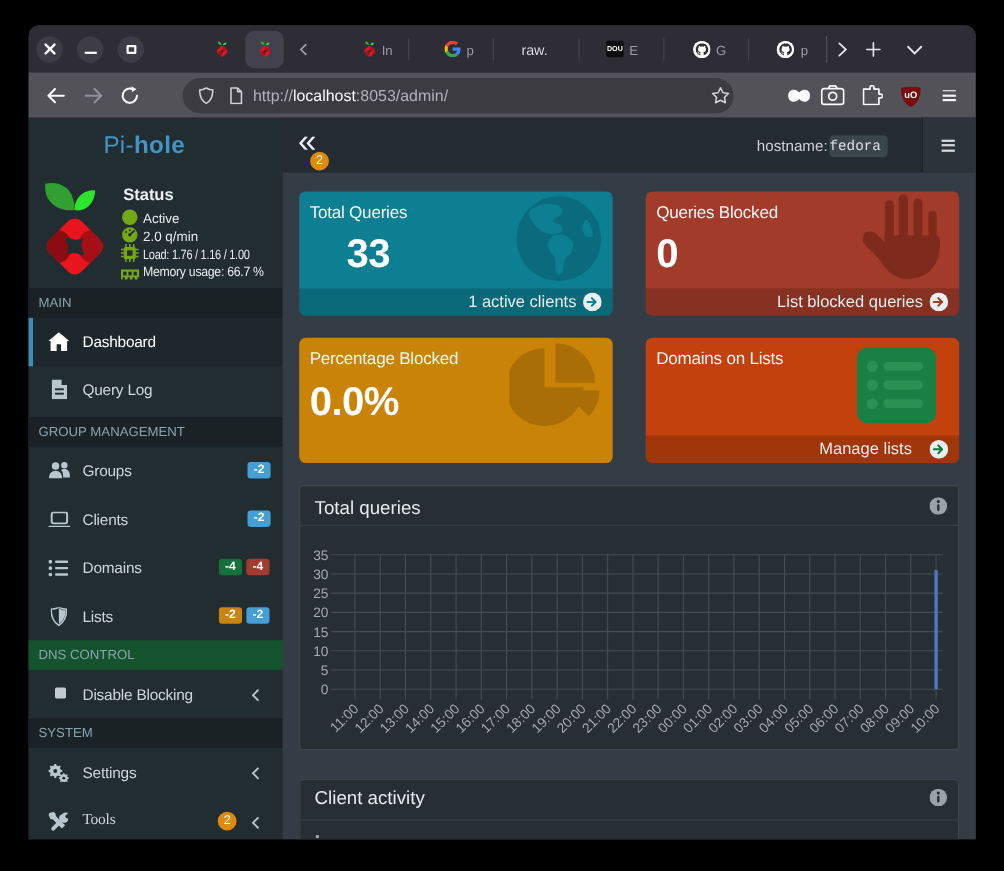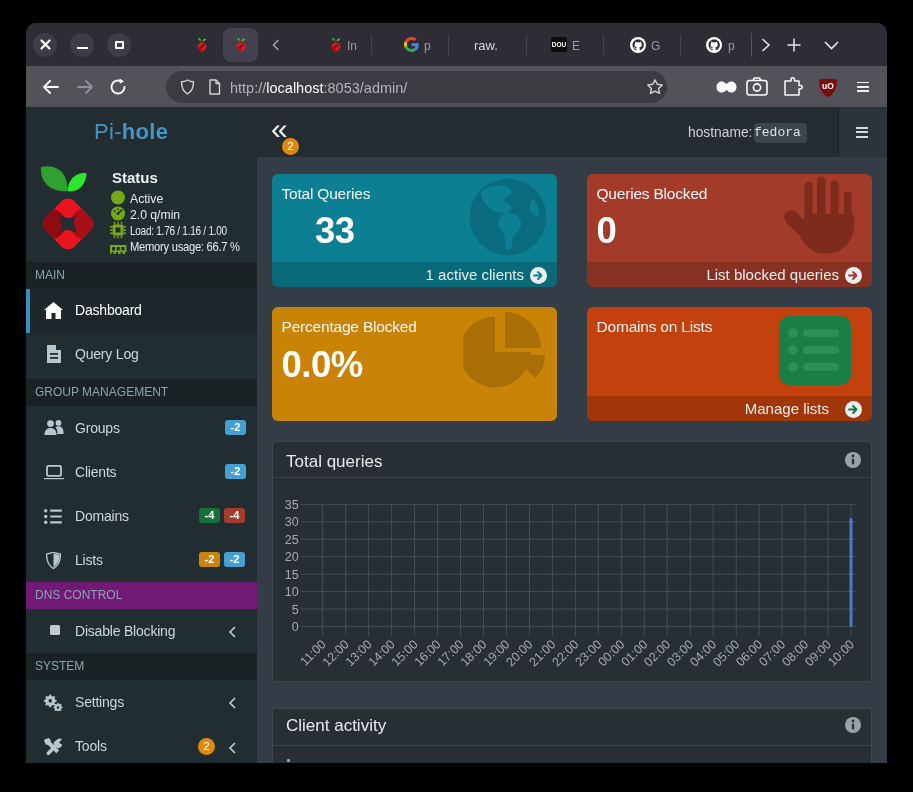--- a/index.html
+++ b/index.html
@@ -261,21 +261,21 @@
   <div class="badge-r abs" style="left:224px; top:508px;">-4</div>
 
   <svg class="abs" style="left:46px; top:552px;" width="15" height="17" viewBox="0 0 15 17">
       <path d="M7.5 0 C9.7 1.2 12 1.8 14.5 1.9 C14.5 8.5 12.2 13.8 7.5 16.5 C2.8 13.8 0.5 8.5 0.5 1.9 C3 1.8 5.3 1.2 7.5 0 Z" fill="none" stroke="#b8c7ce" stroke-width="1.4"></path>
       <path d="M7.5 1.1 C9.5 2.1 11.5 2.7 13.6 2.8 C13.5 8.3 11.5 12.8 7.5 15.3 Z" fill="#b8c7ce"></path>
     </svg>
   <div class="abs" style="left:75px; top:552px; font-size:14px; letter-spacing:-0.2px; color:#cdd6da;">Lists</div>
   <div class="badge-o abs" style="left:199px; top:552px;">-2</div>
   <div class="badge-b abs" style="left:224px; top:552px;">-2</div>
 
-  <div class="abs" style="left:26px; top:582px; width:277px; height:27px; background:#701a75; color:#8aa4af; font-size:12px; line-height:27px; padding-left:9px;">DNS CONTROL</div>
+  <div class="abs" style="left:26px; top:582px; width:277px; height:27px; background:#14532d; color:#8aa4af; font-size:12px; line-height:27px; padding-left:9px;">DNS CONTROL</div>
 
   <div class="abs" style="left:50px; top:625px; width:10px; height:10px; background:#c2cbd1; border-radius:1.5px;"></div>
   <div class="abs" style="left:75px; top:623px; font-size:14px; letter-spacing:-0.2px; color:#cdd6da;">Disable Blocking</div>
   <svg class="abs" style="left:228px; top:626px;" width="8" height="12" viewBox="0 0 8 12">
       <path d="M7 1 L2 6 L7 11" stroke="#c0c8cc" stroke-width="1.7" fill="none"></path>
     </svg>
 
   <div class="abs" style="left:26px; top:653px; width:231px; height:27px; background:#1a2226; color:#8aa4af; font-size:12px; line-height:27px; padding-left:9px;">SYSTEM</div>
 
   <svg class="abs" style="left:44px; top:694px;" width="19" height="17" viewBox="0 0 19 17">
@@ -290,21 +290,21 @@
   <svg class="abs" style="left:228px; top:697px;" width="8" height="12" viewBox="0 0 8 12">
       <path d="M7 1 L2 6 L7 11" stroke="#c0c8cc" stroke-width="1.7" fill="none"></path>
     </svg>
 
   <svg class="abs" style="left:44px; top:738px;" width="18" height="18" viewBox="0 0 18 18">
       <g fill="#b8c7ce">
         <path d="M1 1.2 L4.8 0 L6.7 1.9 L6.7 3.8 L15.2 12.3 L12.3 15.2 L3.8 6.7 L1.9 6.7 L0 2.4 Z"></path>
         <path d="M13.2 1.6 C14.8 0.3 17 0.4 18 1.2 L15.3 3.9 L15.9 5.6 L17.6 6.2 L18 5.8 C18.3 7.3 17.5 9 16 9.7 C14.8 10.2 13.6 10.1 12.7 9.5 L5.6 16.6 C4.9 17.3 3.8 17.3 3.1 16.6 C2.4 15.9 2.4 14.8 3.1 14.1 L10.2 7 C9.6 6 9.6 4.7 10.2 3.7 Z"></path>
       </g>
     </svg>
-  <div class="abs" style="left:75px; top:738px; font-size:14px; letter-spacing:-0.2px; color:#cdd6da;">Tools</div>
+  <div class="abs" style="left:75px; top:738px; font-size:14px; letter-spacing:-0.2px; color:#cdd6da;font-family:Liberation Serif, serif;">Tools</div>
   <div class="abs" style="left:198px; top:738px; width:17px; height:17px; border-radius:50%; background:#dd8b10; color:#fff; font-size:11.5px; text-align:center; line-height:17px;">2</div>
   <svg class="abs" style="left:228px; top:742px;" width="8" height="12" viewBox="0 0 8 12">
       <path d="M7 1 L2 6 L7 11" stroke="#c0c8cc" stroke-width="1.7" fill="none"></path>
     </svg>
 
   <div class="abs" style="left:257px; top:157px; width:630px; height:606px; background:#343d45;"></div>
 
   <div class="abs" style="left:272px; top:174px; width:285px; height:113px; background:#0d7f92; border-radius:6px;">
     <svg style="position:absolute; right:10px; top:4px;" width="78" height="78" viewBox="0 0 78 78">
         <circle cx="39" cy="39" r="38.5" fill="#0a6b7e"></circle>

